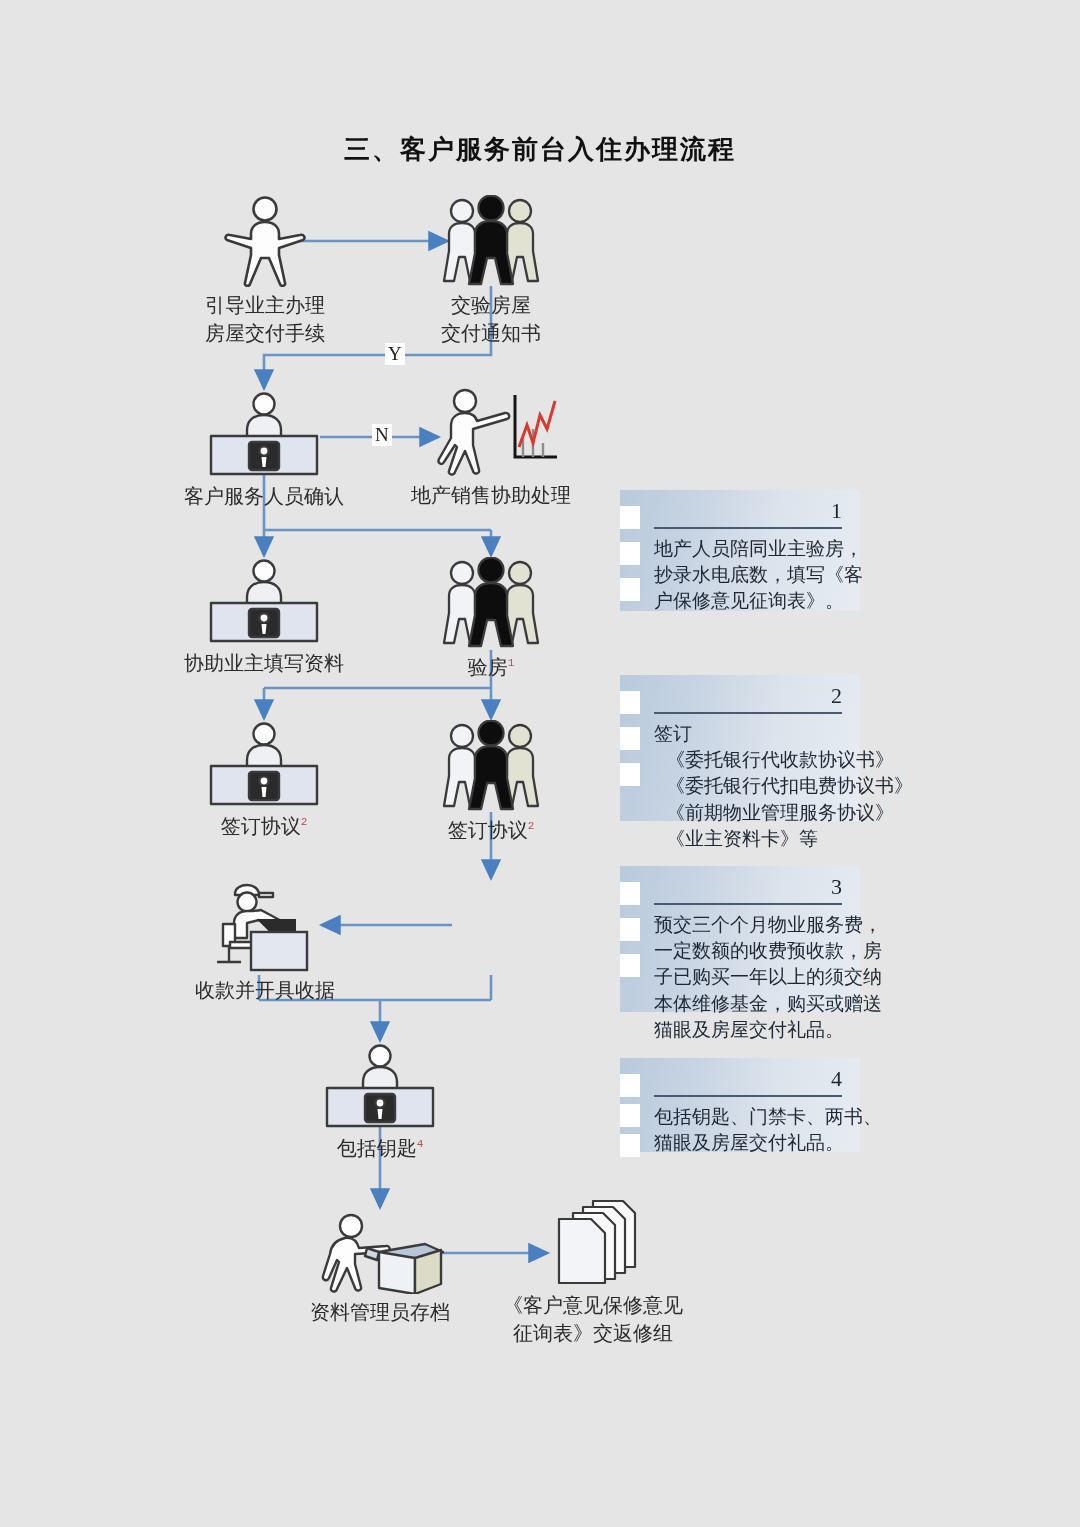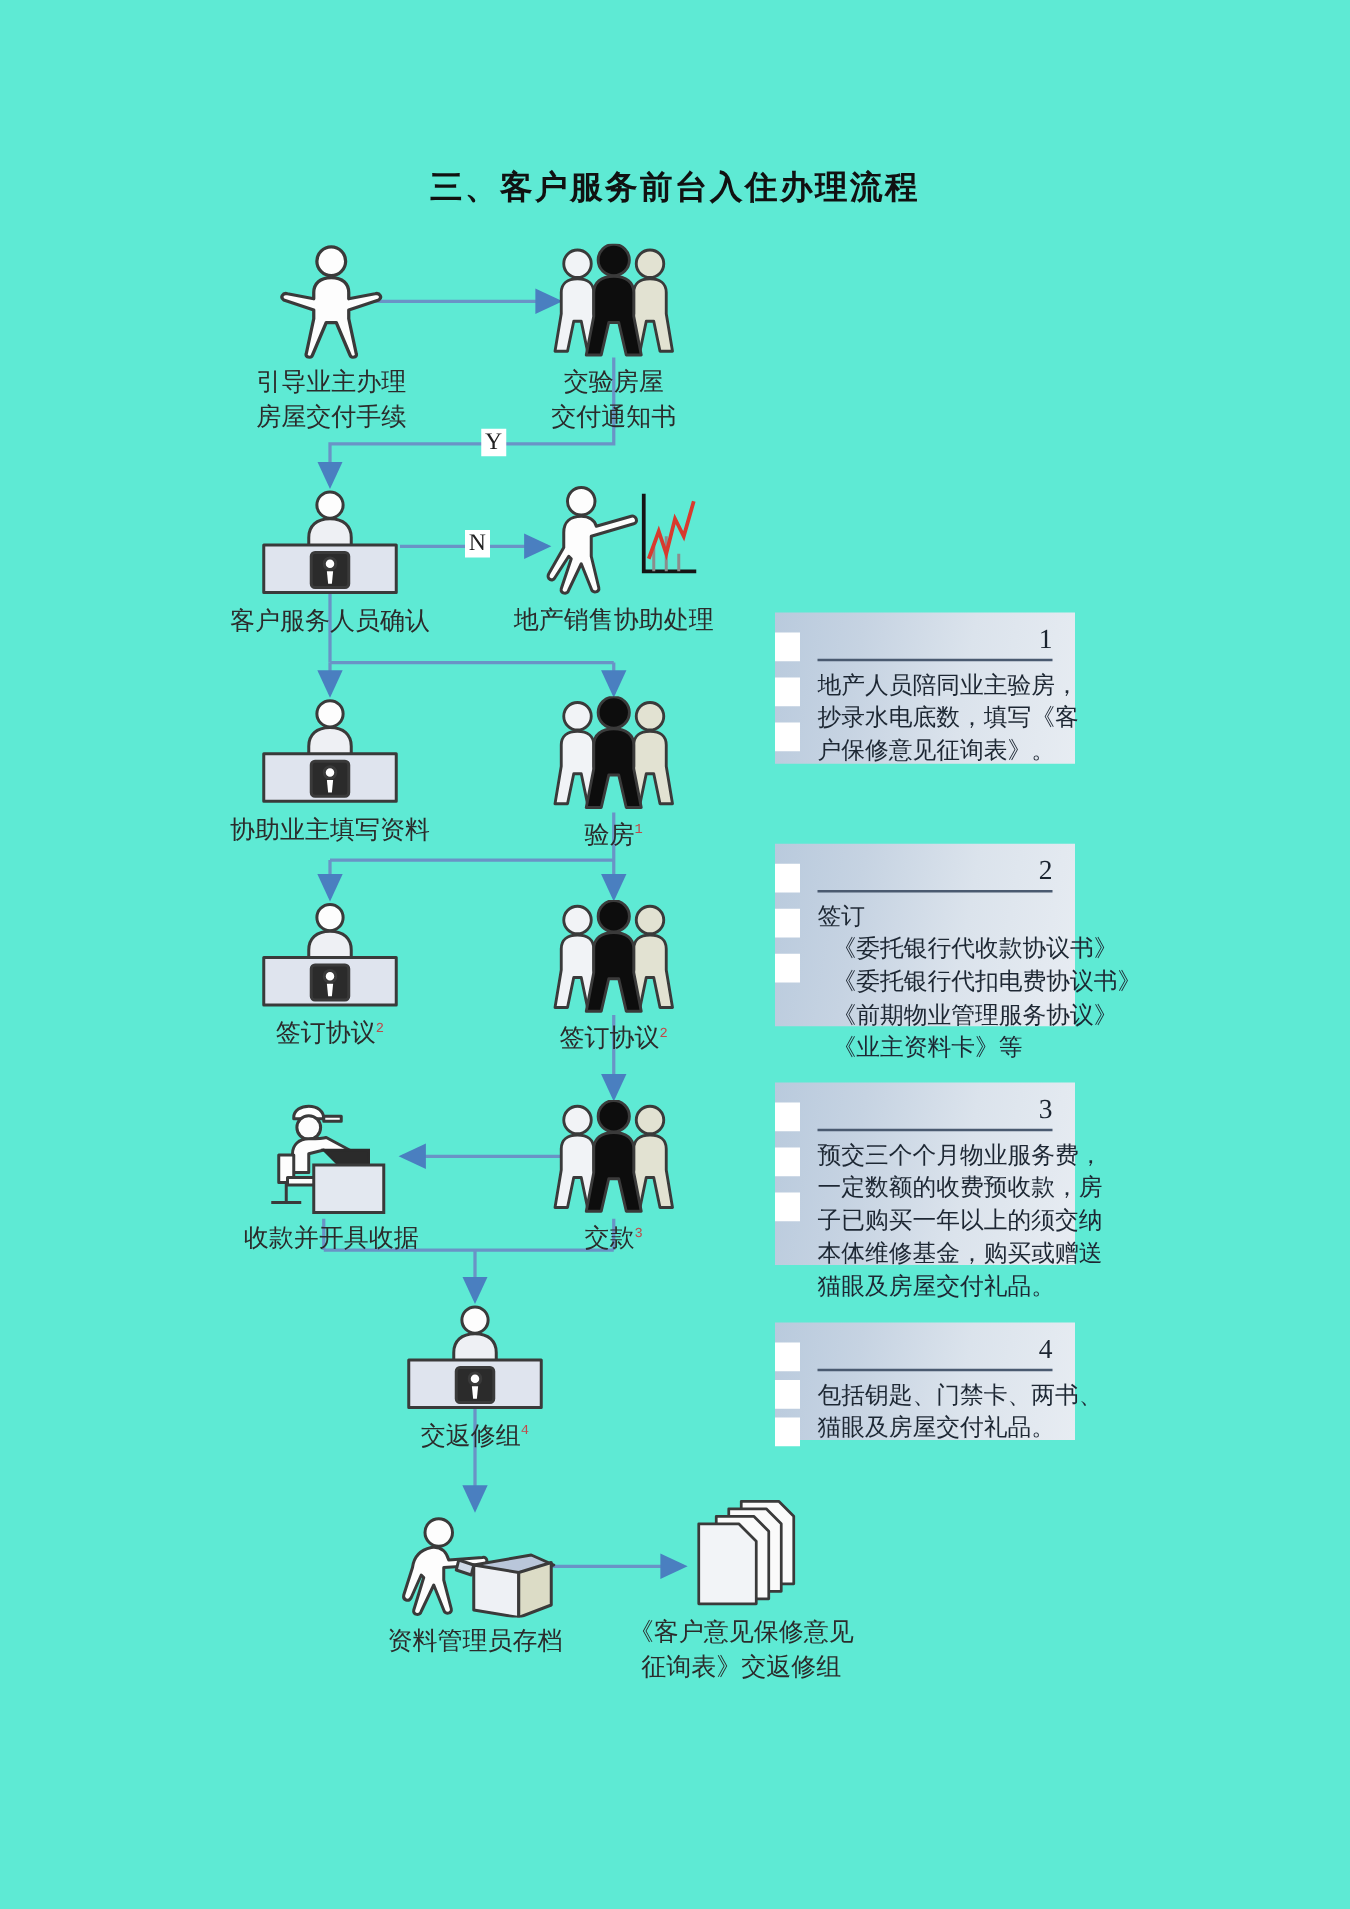--- a/index.html
+++ b/index.html
@@ -2,21 +2,21 @@
 <html><head>
 <meta charset="utf-8">
 <title>客户服务前台入住办理流程</title>
 <style>
   html,body{margin:0;padding:0;background:#ffffff;}
   body{
     width:1080px;height:1527px;position:relative;overflow:hidden;
     font-family:"Liberation Serif","DejaVu Serif",serif;
     color:#1a1a1a;
   }
-  .page{position:absolute;inset:0;background:#5eead4;}
+  .page{position:absolute;inset:0;background:#e5e5e5;}
 
   
   .doc-title{
     position:absolute;left:0;top:132px;width:1080px;text-align:center;
     font-size:26px;font-weight:bold;letter-spacing:2px;color:#111;
     font-family:"Liberation Serif","DejaVu Serif",serif;
   }
 
   
   .flow{position:absolute;left:0;top:0;width:1080px;height:1527px;}
@@ -251,50 +251,35 @@
             <path d="M26,66 L26,82 M14,82 L38,82" fill="none"></path>
             <rect x="27" y="62" width="22" height="6"></rect>
           </g>
           <path d="M56,40 L92,40 L92,58 L74,58 Z" fill="#2b2b2b" stroke="#2b2b2b" stroke-width="2"></path>
           <rect x="48" y="52" width="56" height="38" fill="#e3e8f0" stroke="#3a3a3a" stroke-width="2.4"></rect>
         </svg>
       </div>
       <div class="label">收款并开具收据</div>
     </div>
 
-    <div class="node" style="left:406px;top:880px;width:170px;">
-      <div class="icon">
-        <svg width="110" height="92" viewBox="0 0 110 92">
-          <g stroke="#3a3a3a" stroke-width="2.3" stroke-linejoin="round">
-            <circle cx="26" cy="16" r="11" fill="#f1f3f6"></circle>
-            <path d="M26,28 C18,28 13,32 13,39 L13,56 L8,86 L18,86 L23,62 L29,62 L34,86 L44,86 L39,56 L39,39 C39,32 34,28 26,28 Z" fill="#f1f3f6"></path>
-            <circle cx="84" cy="16" r="11" fill="#e2e2d2"></circle>
-            <path d="M84,28 C76,28 71,32 71,39 L71,56 L66,86 L76,86 L81,62 L87,62 L92,86 L102,86 L97,56 L97,39 C97,32 92,28 84,28 Z" fill="#e2e2d2"></path>
-            <circle cx="55" cy="13" r="12.5" fill="#0d0d0d"></circle>
-            <path d="M55,26 C45,26 39,31 39,39 L39,58 L33,89 L45,89 L51,63 L59,63 L65,89 L77,89 L71,58 L71,39 C71,31 65,26 55,26 Z" fill="#0d0d0d"></path>
-          </g>
-        </svg>
-      </div>
-      <div class="label"><span>交款</span><span class="sup">3</span></div>
-    </div>
 
     <div class="node" style="left:290px;top:1044px;width:180px;">
       <div class="icon">
         <svg width="118" height="86" viewBox="0 0 118 86">
           <g stroke="#3a3a3a" stroke-width="2.4" stroke-linejoin="round">
             <circle cx="59" cy="12" r="10.5" fill="#fdfdfd"></circle>
             <path d="M59,23 C48,23 42,29 42,38 L42,52 L76,52 L76,38 C76,29 70,23 59,23 Z" fill="#eef0f4"></path>
             <rect x="6" y="44" width="106" height="38" fill="#dfe4ee"></rect>
             <rect x="44" y="50" width="30" height="28" rx="3" fill="#2b2b2b"></rect>
             <circle cx="59" cy="59" r="4.6" fill="#ffffff"></circle>
             <path d="M56.5,65 L61.5,65 L60.5,75 L57.5,75 Z" fill="#ffffff" stroke="none"></path>
           </g>
         </svg>
       </div>
-      <div class="label"><span>交返修组</span><span class="sup">4</span></div>
+      <div class="label"><span>包括钥匙</span><span class="sup">4</span></div>
     </div>
 
     <div class="node" style="left:288px;top:1208px;width:184px;">
       <div class="icon">
         <svg width="146" height="86" viewBox="0 0 146 86">
           <g stroke="#3a3a3a" stroke-width="2.4" stroke-linejoin="round" fill="#fdfdfd">
             <circle cx="44" cy="18" r="11"></circle>
             <path d="M38,30 C29,32 24,38 23,46 L16,68 C15,72 20,74 22,70 L30,52 L32,54
                      L24,80 C23,84 29,85 30,81 L40,60 L48,80 C49,84 55,83 54,79 L48,56
                      L48,46 L80,44 C84,43 83,37 79,38 L52,40 C50,33 46,29 38,30 Z"></path>

